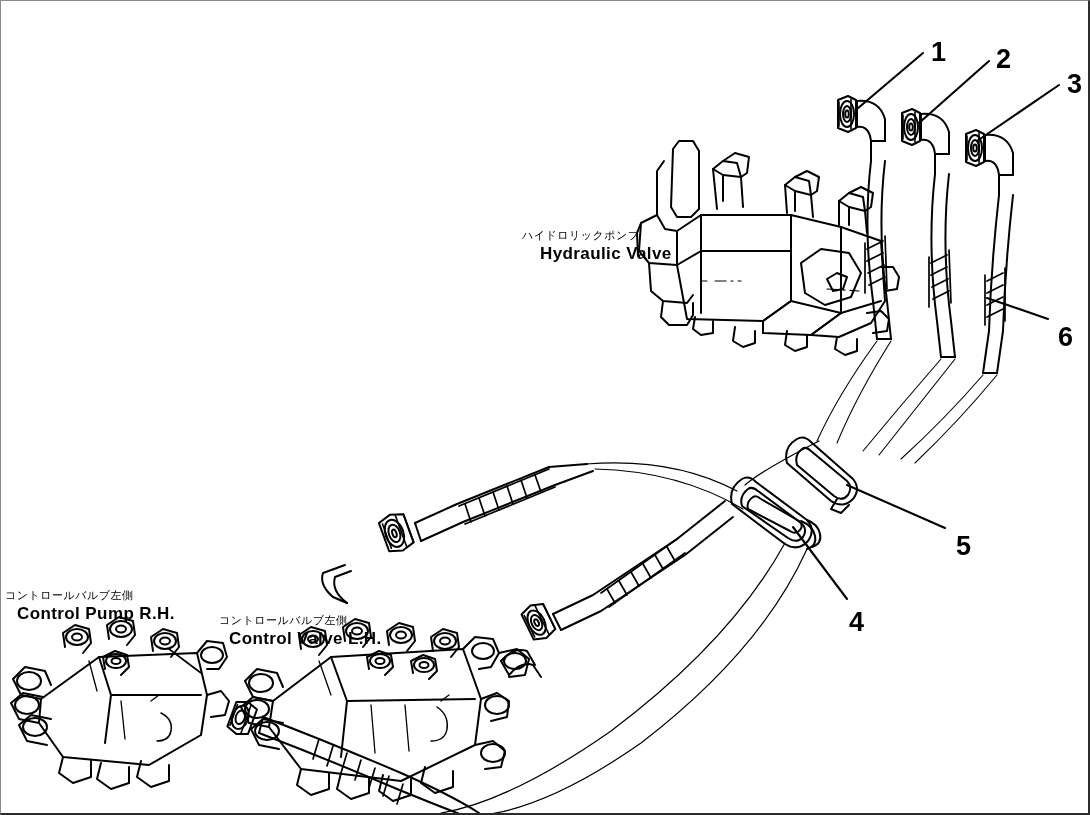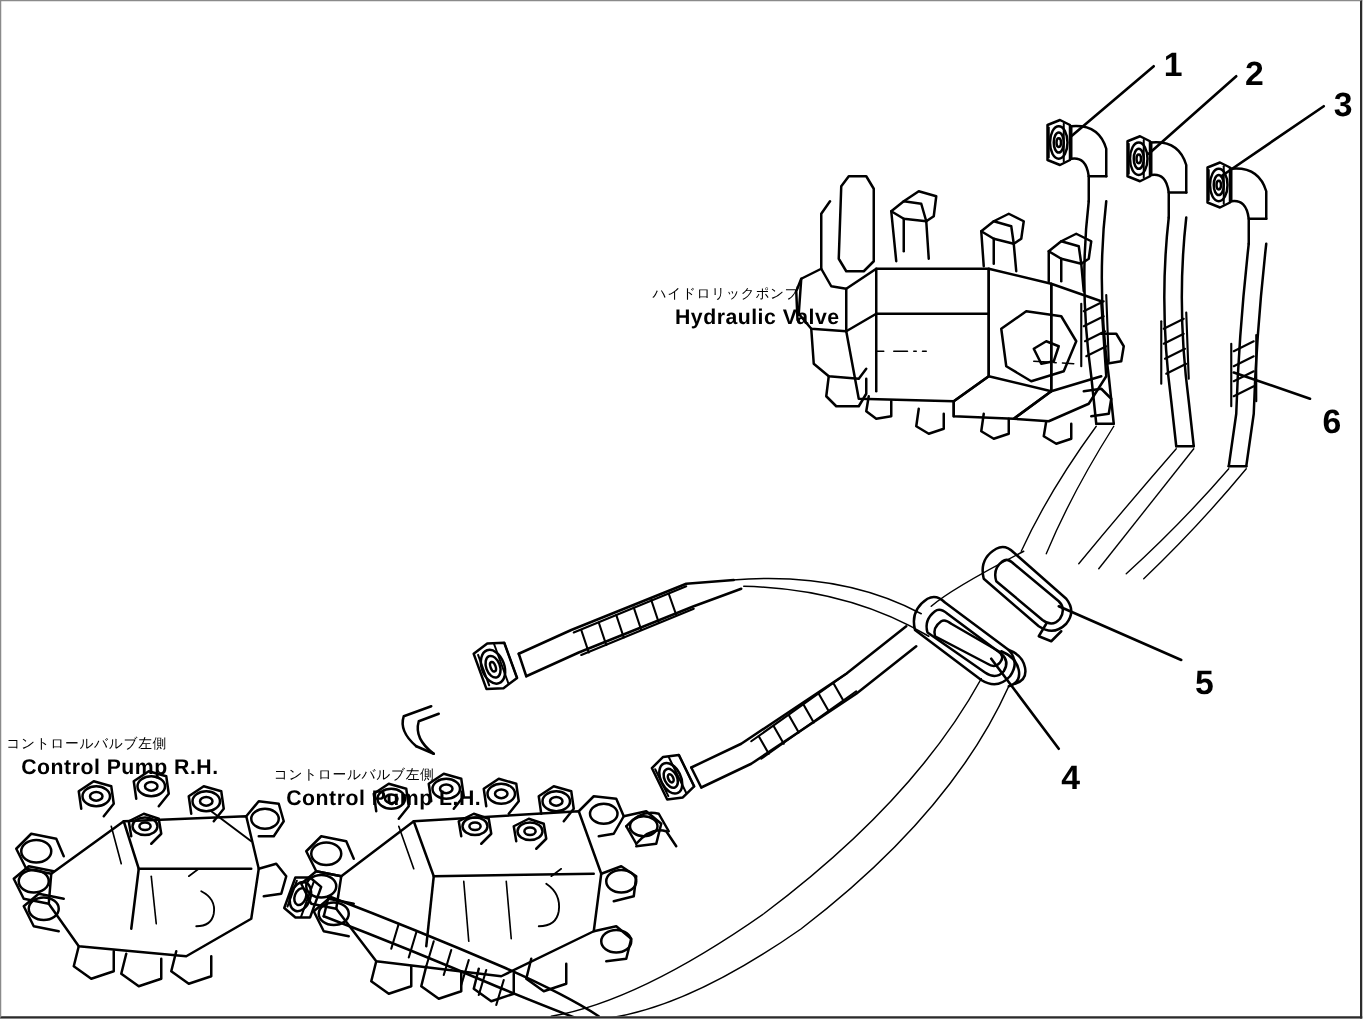--- a/index.html
+++ b/index.html
@@ -444,16 +444,16 @@
     <span class="label-en indent-1">Hydraulic Valve</span>
   </div>
 
   <div class="part-label" style="left:4px; top:588px;">
     <span class="label-jp">コントロールバルブ左側</span>
     <span class="label-en indent-2">Control Pump R.H.</span>
   </div>
 
   <div class="part-label" style="left:218px; top:613px;">
     <span class="label-jp">コントロールバルブ左側</span>
-    <span class="label-en indent-3">Control Pump L.H.</span>
+    <span class="label-en indent-3">Control Valve L.H.</span>
   </div>
 
 </div>
 
 </body></html>

